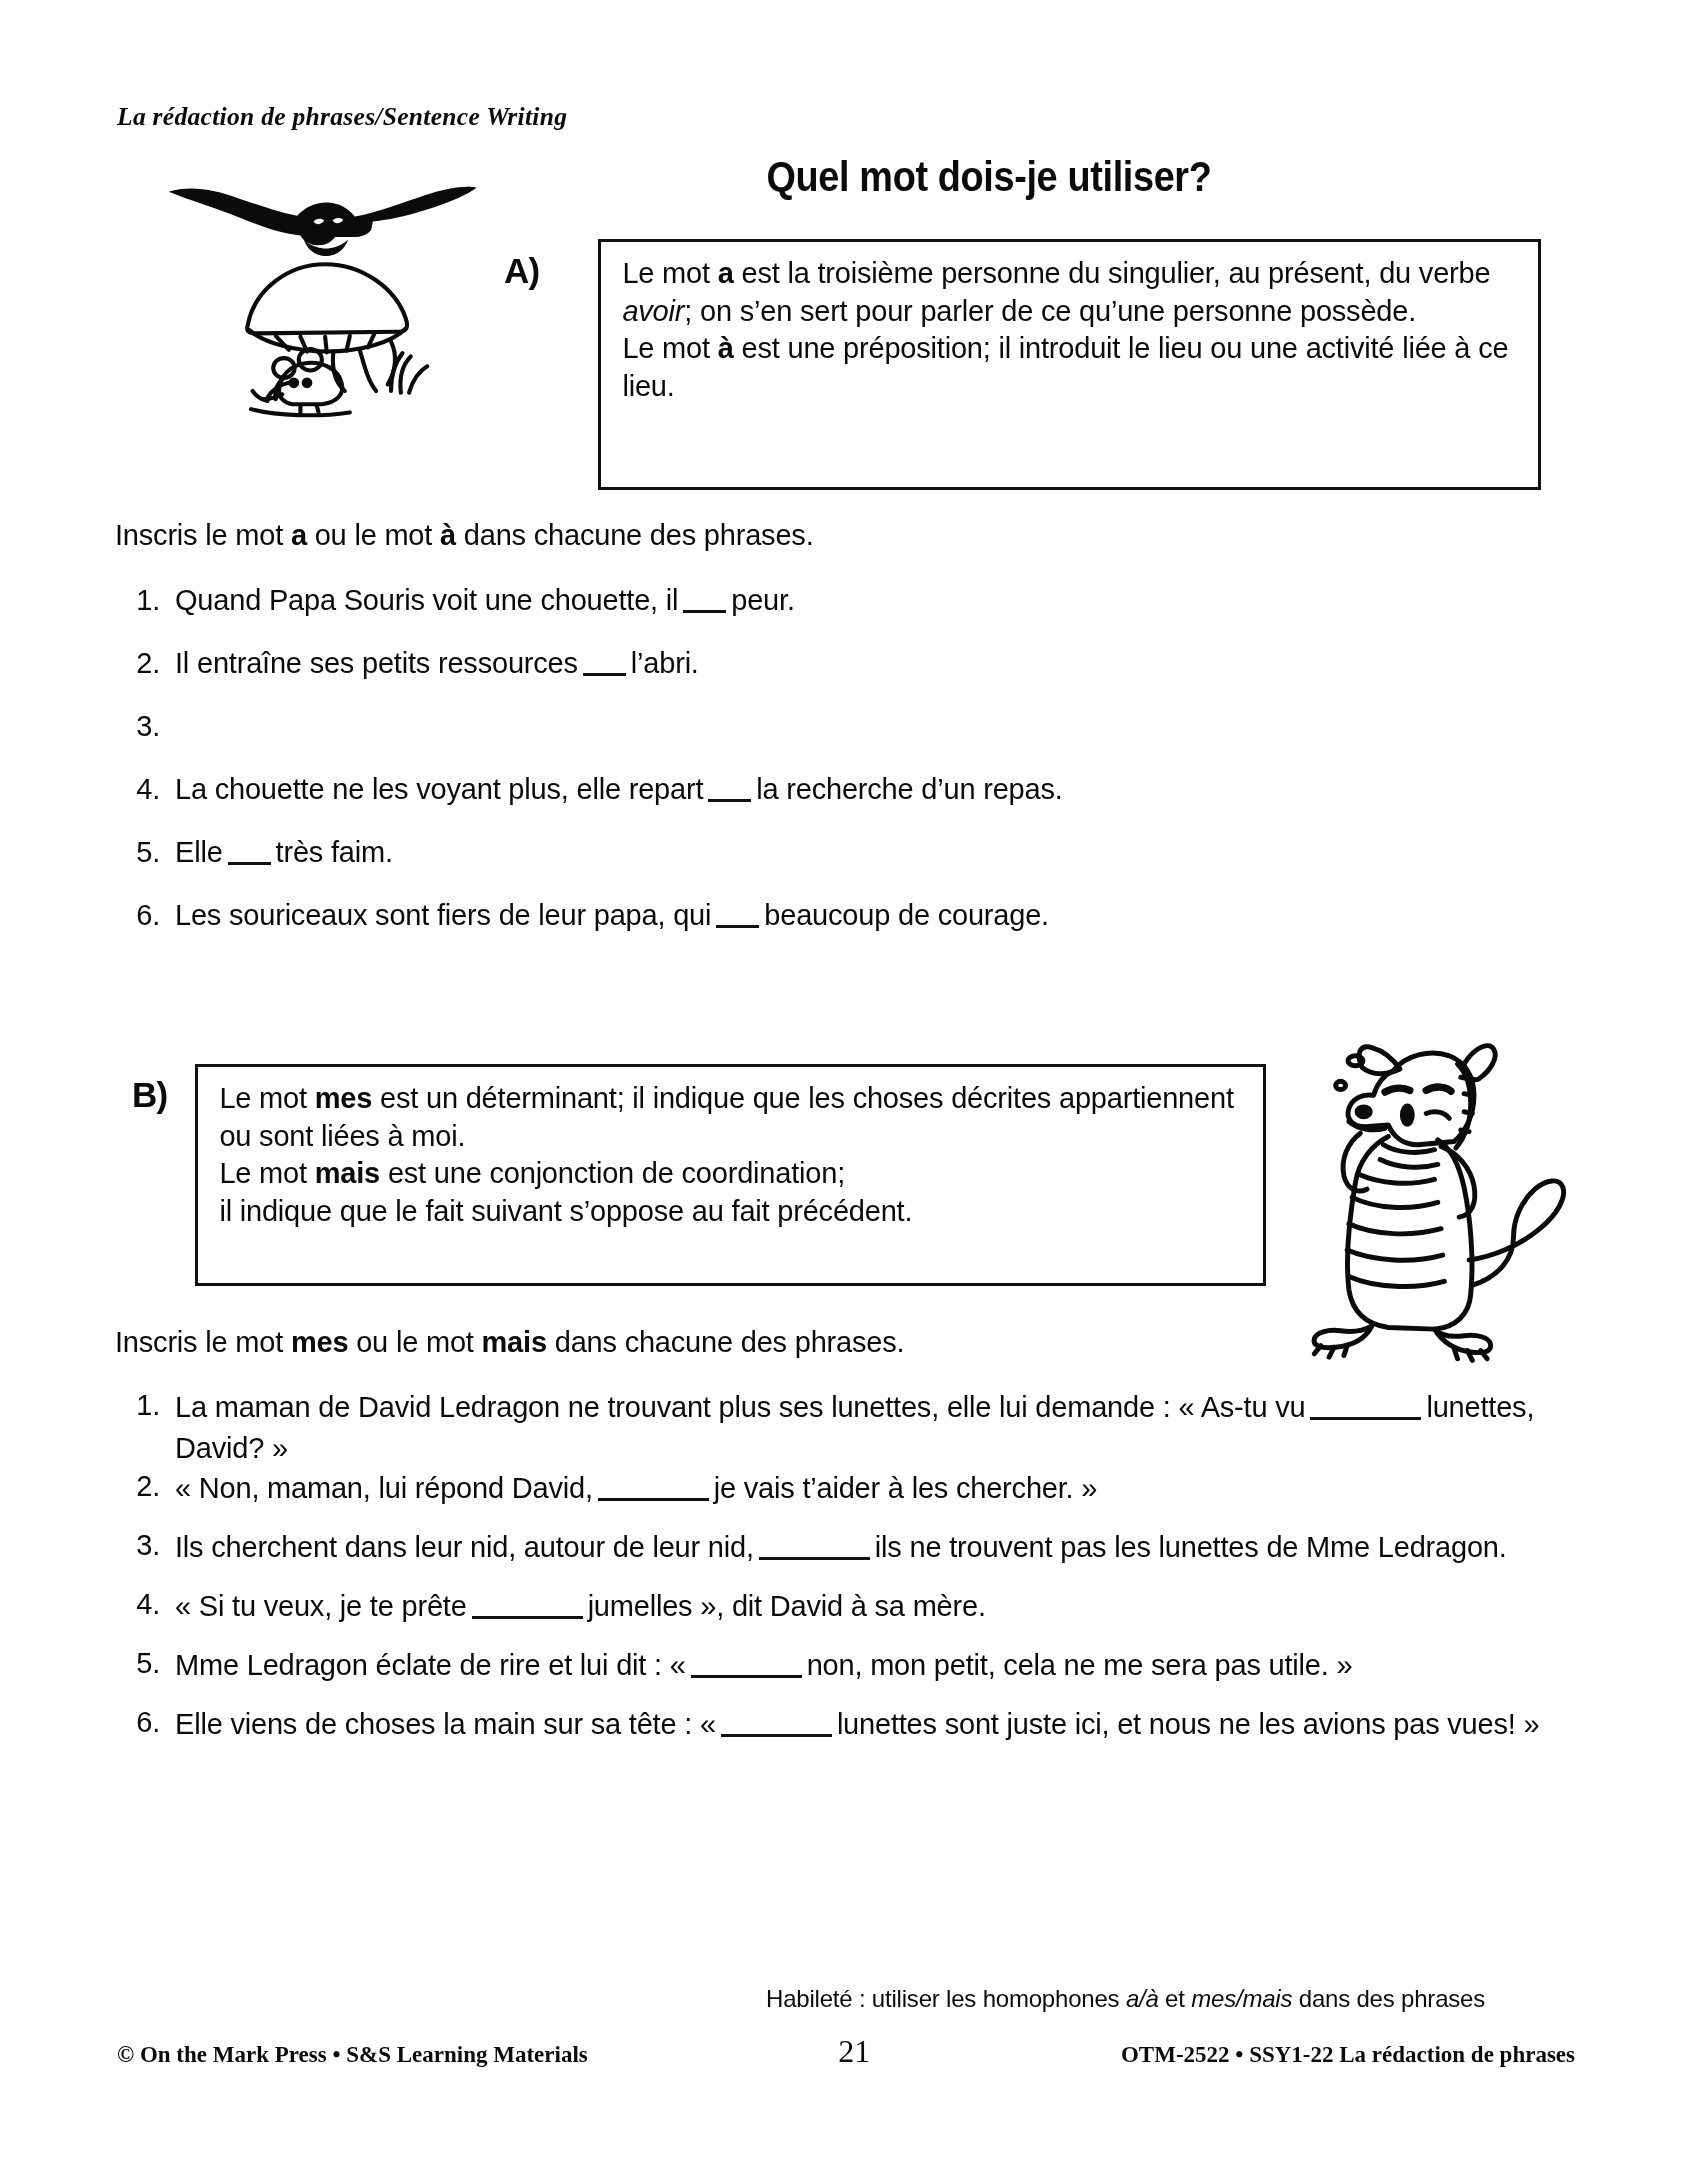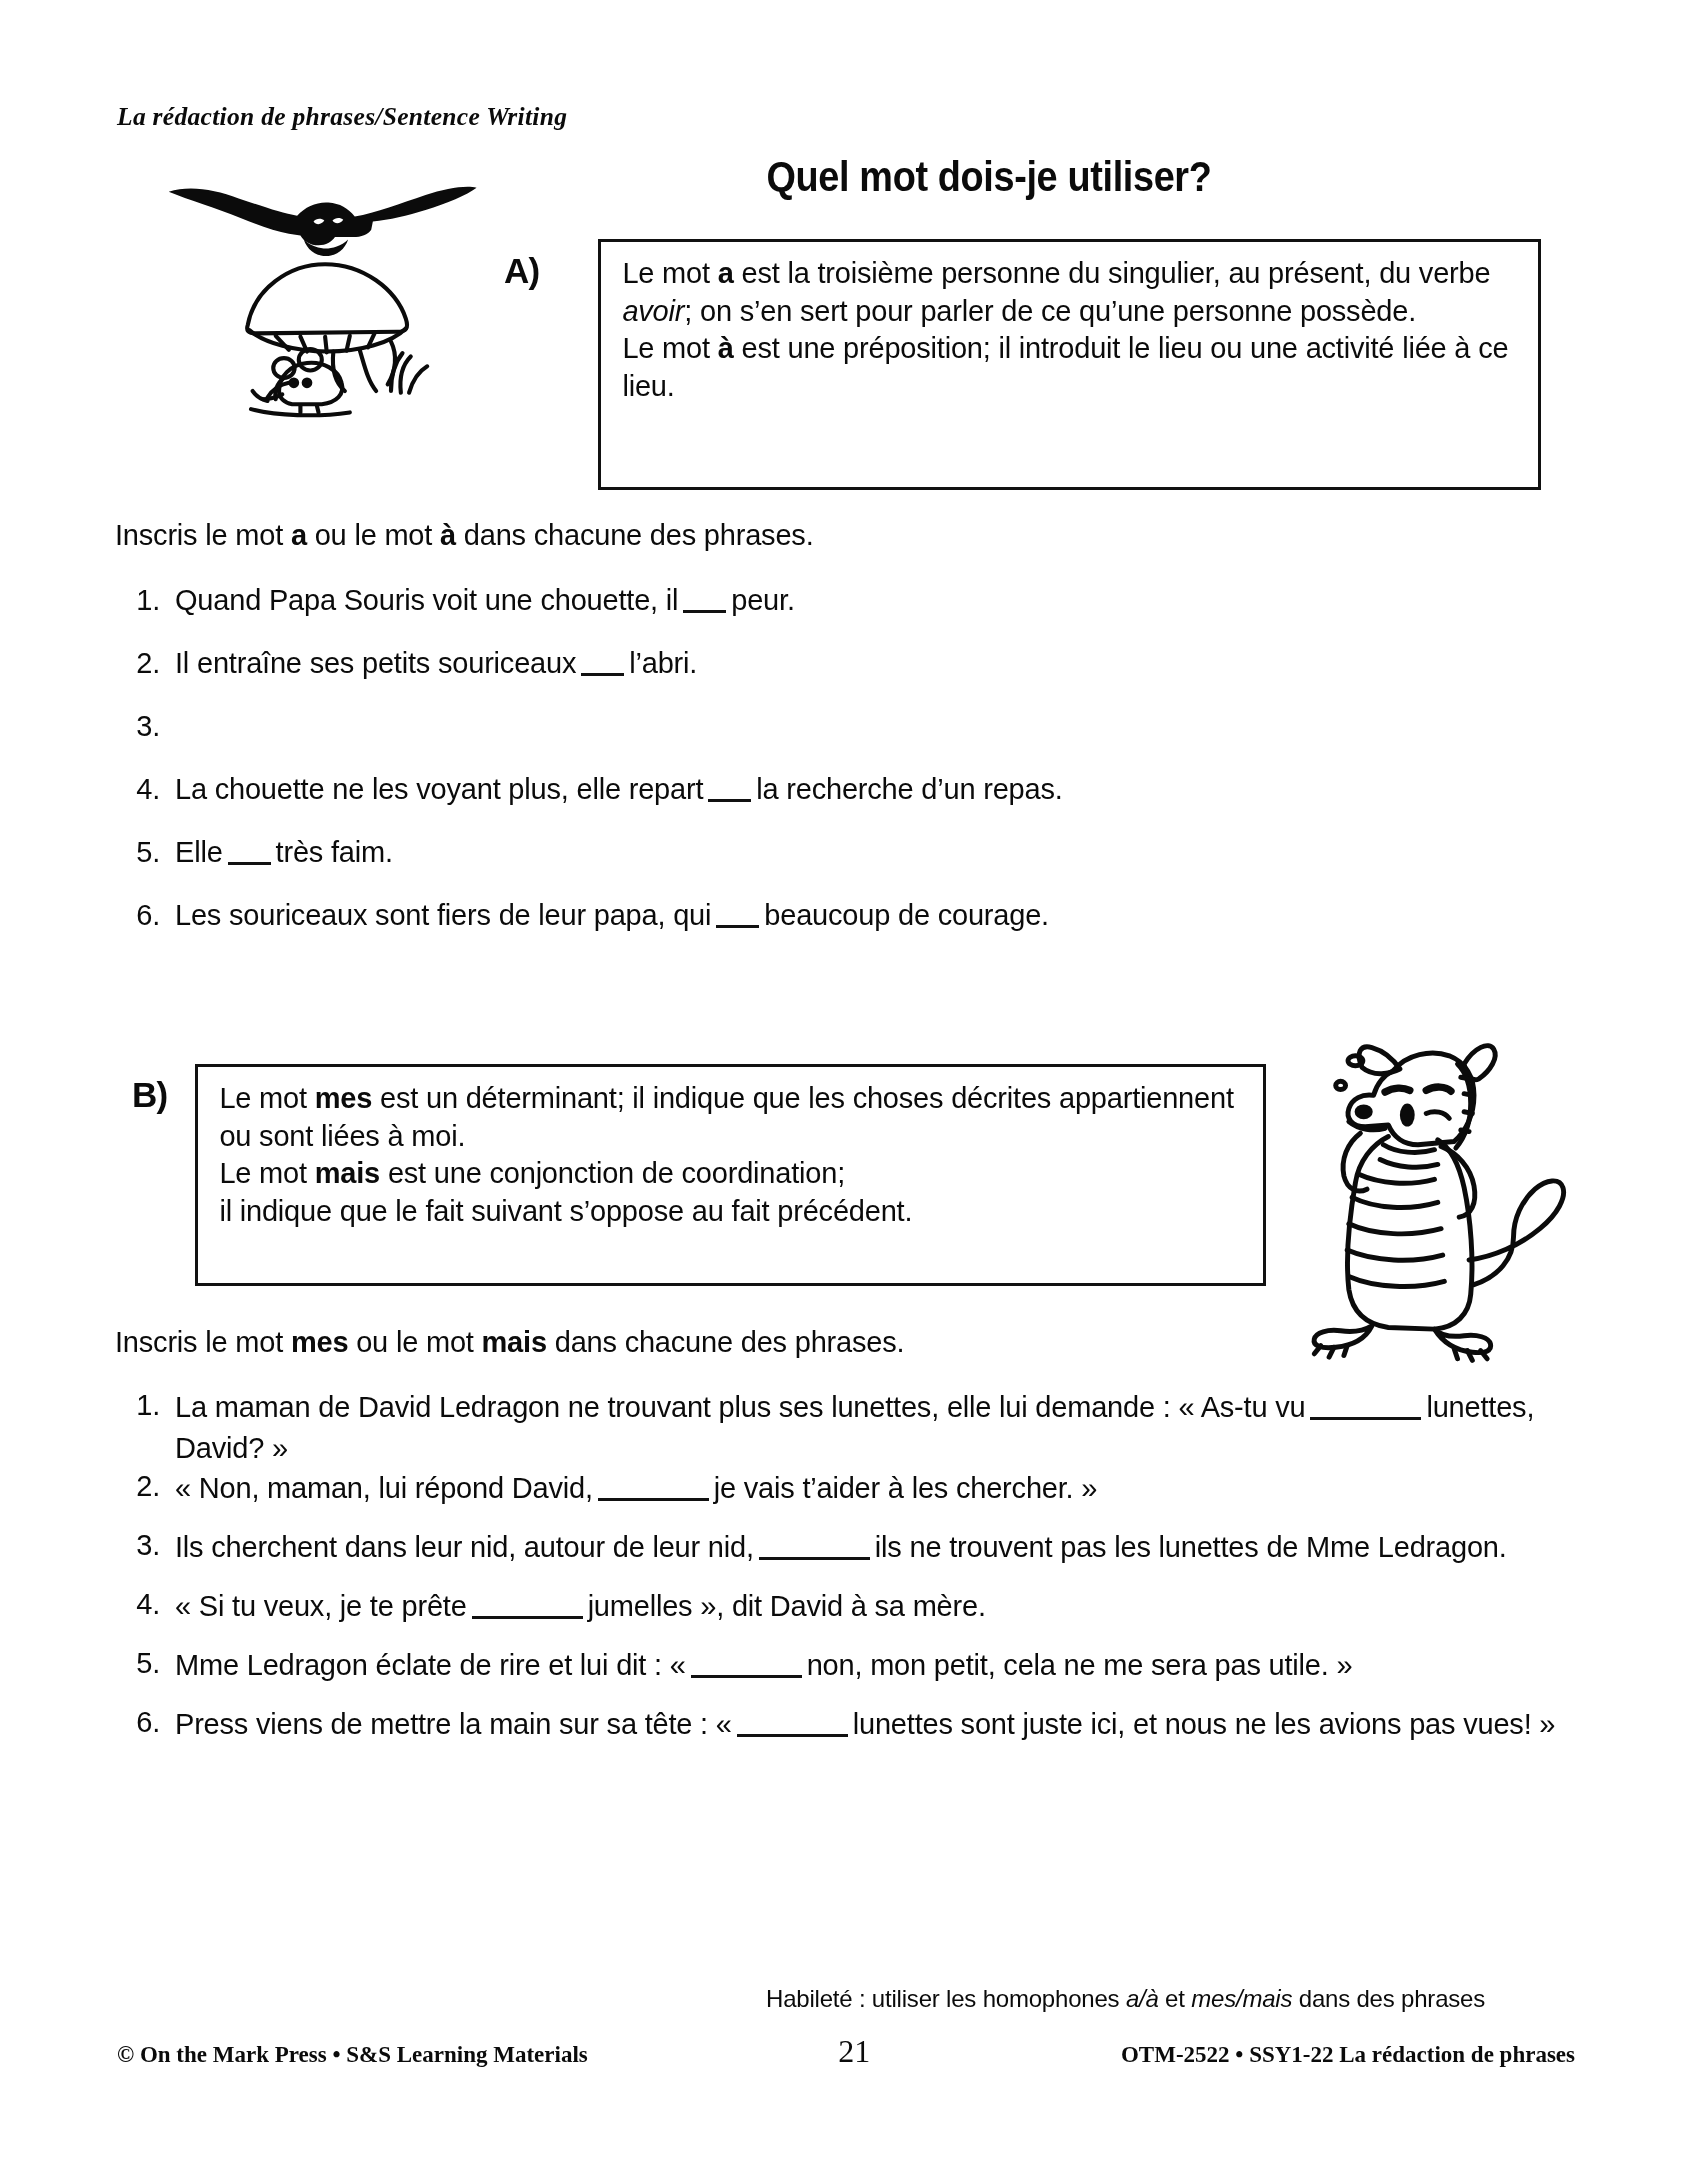--- a/index.html
+++ b/index.html
@@ -210,21 +210,21 @@
 
   <div class="qlist ws" id="qlist-a">
 
     <div class="qitem">
       <span class="qnum">1.</span>
       <span class="qtext"><span>Quand Papa Souris voit une chouette, il</span><span class="blank short"></span><span>peur.</span></span>
     </div>
 
     <div class="qitem">
       <span class="qnum">2.</span>
-      <span class="qtext"><span>Il entraîne ses petits souriceaux</span><span class="blank short"></span><span>l’abri.</span></span>
+      <span class="qtext"><span>Il entraîne ses petits ressources</span><span class="blank short"></span><span>l’abri.</span></span>
     </div>
 
     <div class="qitem">
       <span class="qnum">3.</span>
     </div>
 
     <div class="qitem">
       <span class="qnum">4.</span>
       <span class="qtext"><span>La chouette ne les voyant plus, elle repart</span><span class="blank short"></span><span>la recherche d’un repas.</span></span>
     </div>
@@ -338,21 +338,21 @@
       <span class="qtext"><span>« Si tu veux, je te prête</span><span class="blank long"></span><span>jumelles », dit David à sa mère.</span></span>
     </div>
 
     <div class="qitem">
       <span class="qnum">5.</span>
       <span class="qtext"><span>Mme Ledragon éclate de rire et lui dit : «</span><span class="blank long"></span><span>non, mon petit, cela ne me sera pas utile. »</span></span>
     </div>
 
     <div class="qitem">
       <span class="qnum">6.</span>
-      <span class="qtext"><span>Press viens de mettre la main sur sa tête : «</span><span class="blank long"></span><span>lunettes sont juste ici, et nous ne les avions pas vues! »</span></span>
+      <span class="qtext"><span>Elle viens de choses la main sur sa tête : «</span><span class="blank long"></span><span>lunettes sont juste ici, et nous ne les avions pas vues! »</span></span>
     </div>
 
   </div>
 
   <div class="skill-line">
     <span>Habileté : utiliser les homophones </span><i>a/à</i><span> et </span><i>mes/mais</i><span> dans des phrases</span>
   </div>
 
   <div class="footer">
     <span class="footer-left">© On the Mark Press • S&amp;S Learning Materials</span>

